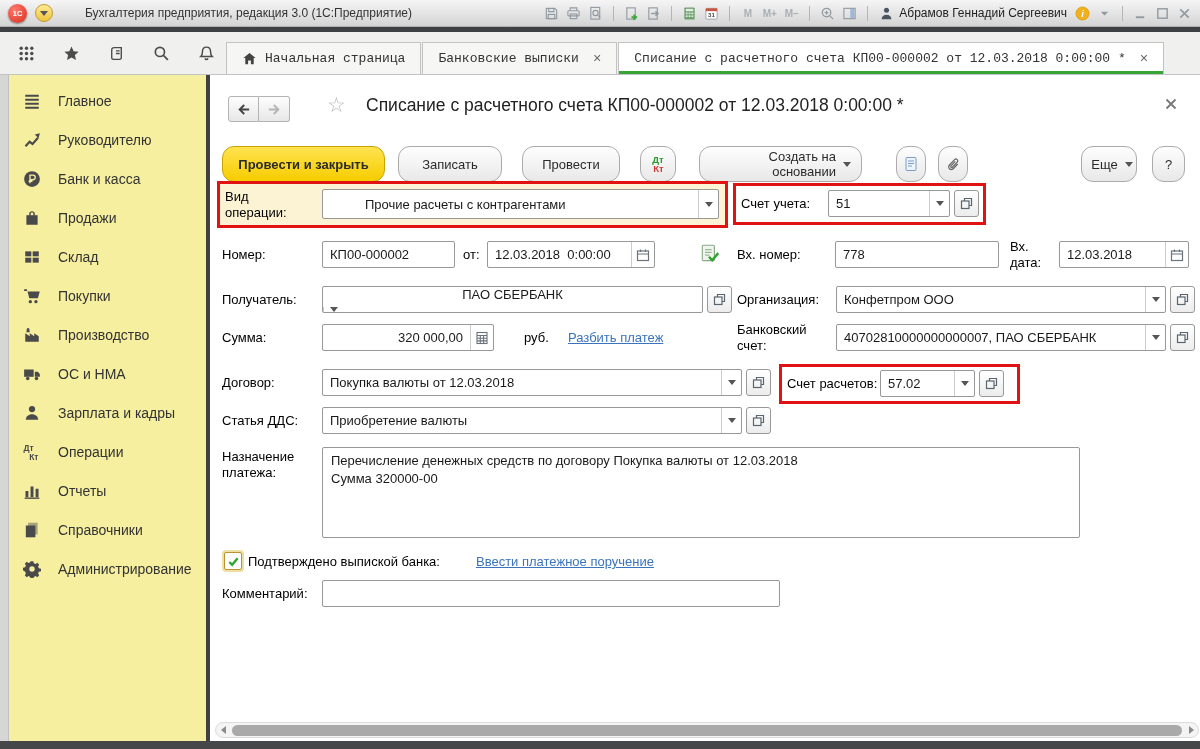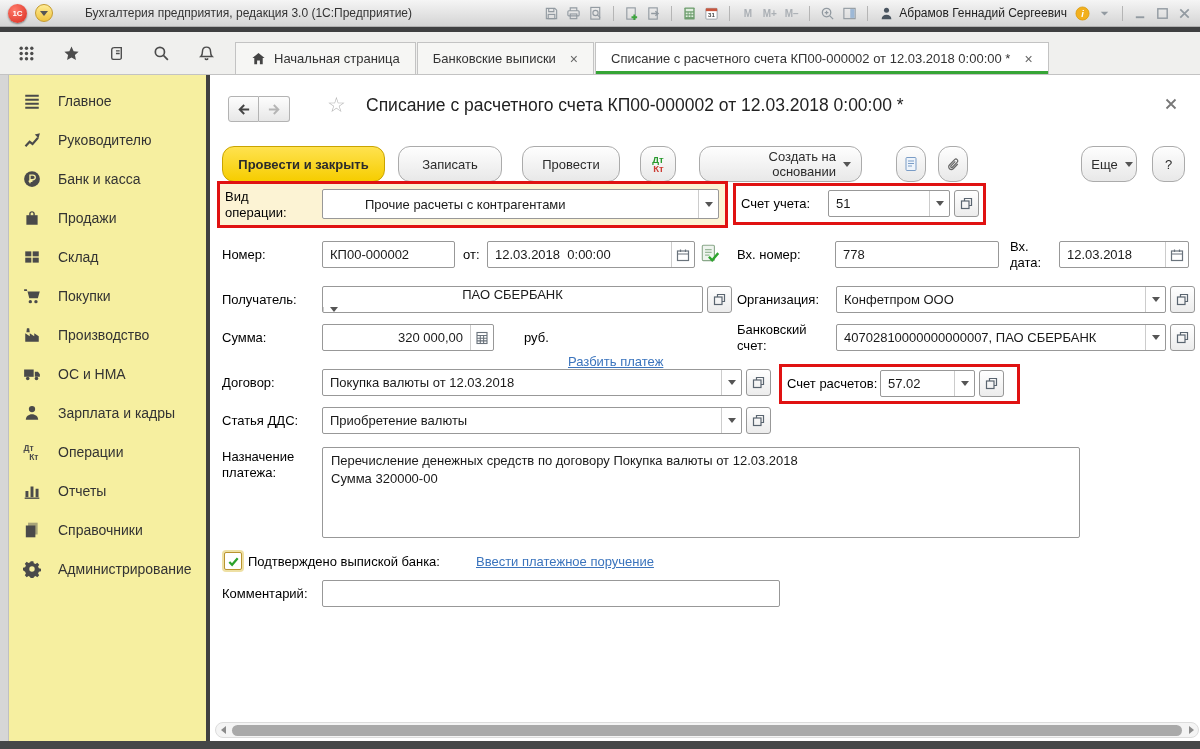--- a/index.html
+++ b/index.html
@@ -24,21 +24,21 @@
   .tb-user{display:flex;align-items:center;gap:5px;font-size:12px;color:#222;cursor:pointer;white-space:nowrap;}
   .titlebar .ic{width:15px;height:15px;color:#929aa1;}
   .mt{font-size:10px;font-weight:bold;color:#abb0b5;font-style:normal;}
   .win-sep{position:absolute;left:0;top:27px;width:1200px;height:5px;background:#3f4041;}
   .bottom-strip{position:absolute;left:0;top:741px;width:1200px;height:8px;background:#454748;}
   
   .tabbar{position:absolute;left:0;top:32px;width:1200px;height:43px;box-sizing:border-box;
     background:#f0f0ee;border-bottom:1px solid #c3c3c3;}
   .tab-tools{position:absolute;left:18px;top:13px;display:flex;gap:28px;color:#4c4c4c;}
   .tab-tools .ic{width:17px;height:17px;cursor:pointer;}
-  .tabs{position:absolute;left:235px;bottom:0;display:flex;}
+  .tabs{position:absolute;left:226px;bottom:0;display:flex;font-family:Liberation Mono, monospace;}
   .tab{height:32px;box-sizing:border-box;display:flex;align-items:center;gap:8px;padding:0 15px;
     background:#f6f6f4;border:1px solid #c3c3c3;border-bottom:none;margin-right:1px;
     font-size:13px;color:#333;cursor:pointer;white-space:nowrap;}
   .tab.active{background:#fff;box-shadow:inset 0 -3px 0 #36a536;}
   .tab .ic{width:15px;height:15px;color:#444;}
   .tabx{color:#666;font-size:14px;margin-left:6px;cursor:pointer;}
   
   .sidebar{position:absolute;left:0;top:75px;width:210px;height:666px;background:#f6efa0;
     border-right:4px solid #404040;box-sizing:border-box;padding-top:6px;}
   .left-edge{position:absolute;left:0;top:75px;width:9px;height:666px;background:#d6d6d6;
@@ -505,21 +505,21 @@
             <path d="M4.5 4V1.5h7v7H9"></path>
           </svg>
         </span>
       </div>
 
     <div class="lbl" style="left:12px;top:172px;">Номер:</div>
     <div class="fld" style="left:112px;top:166px;width:133px;">
       <span class="fv">КП00-000002</span>
     </div>
     <div class="lbl" style="left:253px;top:172px;">от:</div>
-    <div class="fld" style="left:277px;top:166px;width:208px;">
+    <div class="fld" style="left:277px;top:166px;width:168px;">
       <span class="fv">12.03.2018  0:00:00</span>
       <span class="calz">
           <span class="ic">
             <svg viewBox="0 0 14 14" fill="none" stroke="#6a737c" stroke-width="1.2">
               <rect x="1.5" y="3" width="11" height="9.5"></rect>
               <path d="M1.5 6h11M4.5 1.5V4M9.5 1.5V4"></path>
             </svg>
           </span>
         </span>
     </div>
@@ -584,21 +584,21 @@
       <span class="calz">
           <span class="ic">
             <svg viewBox="0 0 14 14" fill="none" stroke="#6a737c" stroke-width="1.1">
               <rect x="2" y="1.5" width="10" height="11"></rect>
               <path d="M2 4.5h10M5.3 4.5v8M8.6 4.5v8M2 7.2h10M2 9.9h10"></path>
             </svg>
           </span>
         </span>
     </div>
     <div class="lbl" style="left:314px;top:255px;">руб.</div>
-    <span class="link" style="left:358px;top:255px;margin-top:24px;">Разбить платеж</span>
+    <span class="link" style="left:358px;top:255px;">Разбить платеж</span>
     <div class="lbl wrap" style="left:527px;top:247px;width:90px;">Банковский счет:</div>
     <div class="fld" style="left:626px;top:249px;width:330px;">
       <span class="fv">40702810000000000007, ПАО СБЕРБАНК</span>
       <span class="ddz">
           <i class="tri"></i>
         </span>
     </div>
     <div class="openbtn" style="left:960px;top:249px;">
         <span class="ic">
           <svg viewBox="0 0 13 13" fill="none" stroke="#5a6570" stroke-width="1.2">

